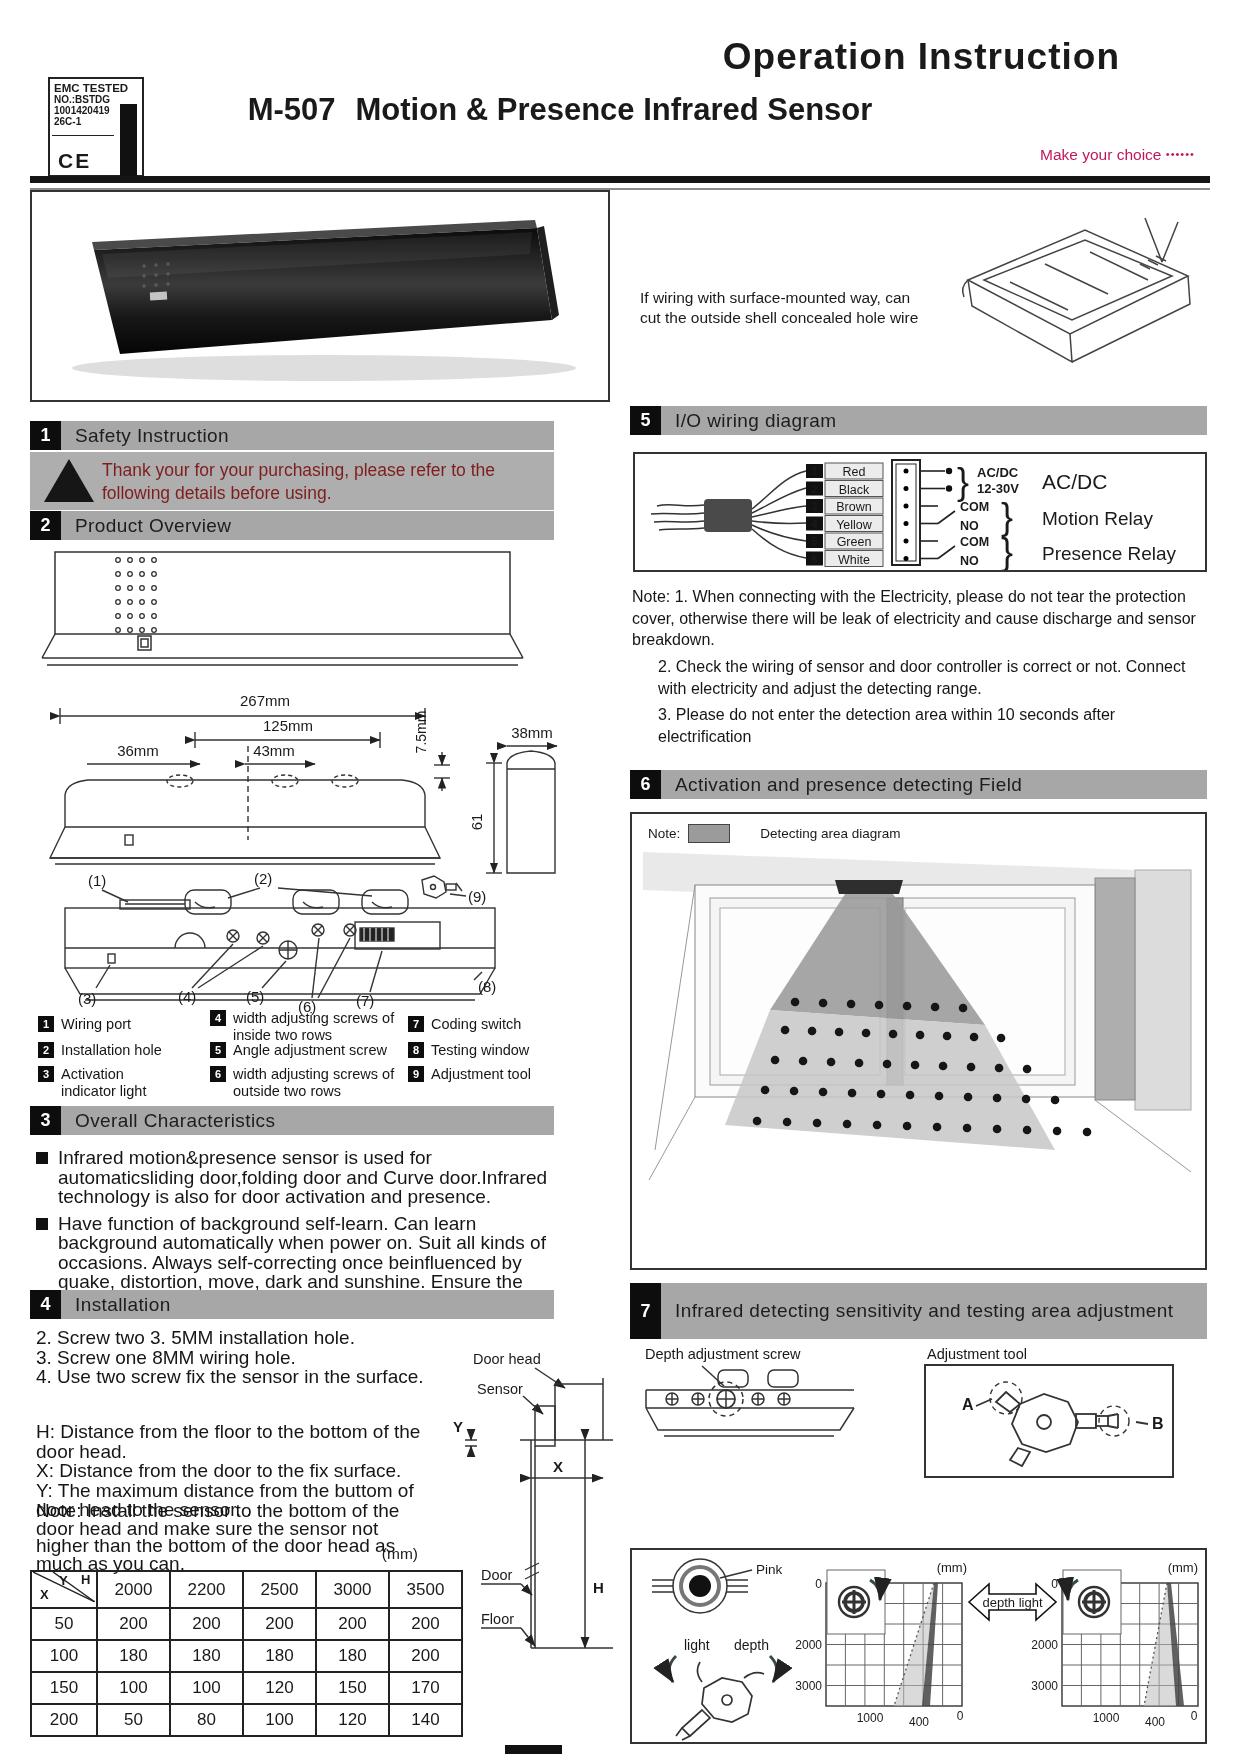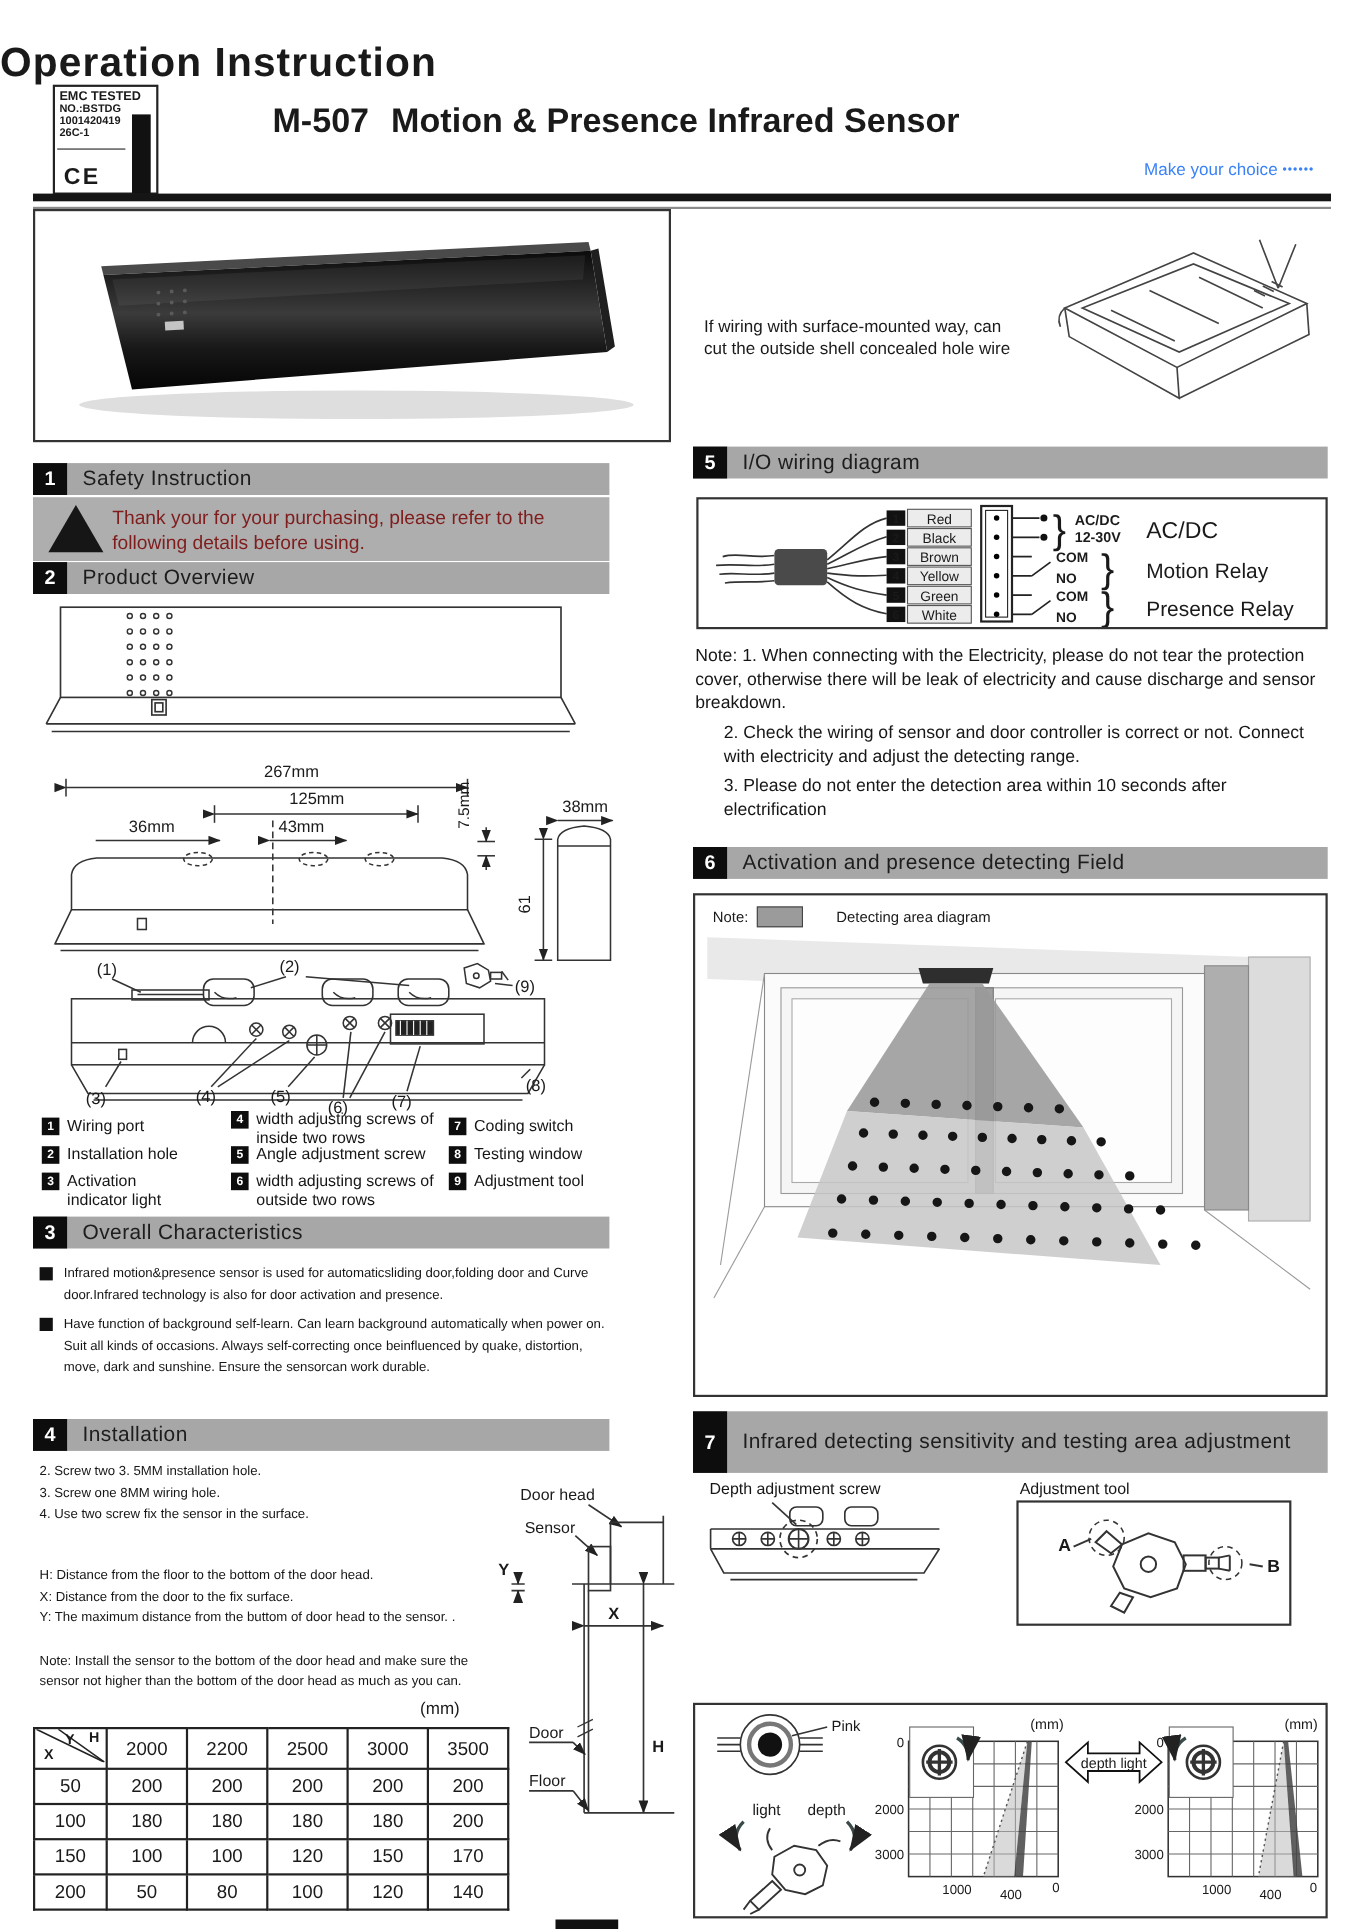--- a/index.html
+++ b/index.html
@@ -1,25 +1,25 @@
 <!DOCTYPE html>
 <html><head>
 <meta charset="utf-8">
 <style>
   html,body{margin:0;padding:0;background:#9a9a9a}
   .page{position:relative;width:1241px;height:1754px;background:#fff;
         font-family:"Liberation Sans",sans-serif;color:#1a1a1a;overflow:hidden}
   .abs{position:absolute}
   svg text{font-family:"Liberation Sans",sans-serif;fill:#1a1a1a}
   
-  .title{position:absolute;left:0;top:36px;width:1120px;text-align:left;
+  .title{position:absolute;left:0;top:36px;width:1120px;text-align:right;
          font-size:37px;font-weight:bold;letter-spacing:1px}
   .subtitle{position:absolute;left:0;top:92px;width:1120px;display:flex;
             justify-content:center;gap:20px;font-size:31px;font-weight:bold}
-  .tagline{position:absolute;left:1040px;top:146px;width:170px;font-size:15.5px;color:#3b82f6}
+  .tagline{position:absolute;left:1040px;top:146px;width:170px;font-size:15.5px;color:#be185d}
   .tagline .dots{font-size:11px;letter-spacing:1px;vertical-align:2px}
   .rule1{position:absolute;left:30px;top:176px;width:1180px;height:7px;background:#151515}
   .rule2{position:absolute;left:30px;top:188px;width:1180px;height:2px;background:#8a8a8a}
   
   .emc{position:absolute;left:48px;top:77px;width:96px;height:100px;border:2.5px solid #222;
        font-weight:bold;box-sizing:border-box}
   .emc .l1{font-size:11.5px;padding:3px 0 0 4px}
   .emc .ls{font-size:10px;padding-left:4px;line-height:11px}
   .emc .bar{position:absolute;right:5px;top:25px;width:17px;height:72px;background:#111}
   .emc .ceLine{position:absolute;left:2px;top:56px;width:62px;border-top:1.5px solid #222}
@@ -31,21 +31,21 @@
   .sec-title{font-size:19px;padding-left:14px;letter-spacing:.4px;color:#1d1d1d;white-space:nowrap}
   .sec.tall{height:56px}
   .sec.tall .sec-title{white-space:normal;line-height:26px;width:500px}
   
   .warnbg{position:absolute;left:30px;top:452px;width:524px;height:58px;background:#aeaeae}
   .tri{position:absolute;left:44px;top:459px;width:0;height:0;
        border-left:25px solid transparent;border-right:25px solid transparent;
        border-bottom:43px solid #161616}
   .warntext{position:absolute;left:102px;top:459px;width:445px;font-size:17.5px;line-height:23px;color:#7f1d1d}
   
-  .bt{font-size:12px;line-height:19.5px;color:#161616}
+  .bt{font-size:19px;line-height:19.5px;color:#161616}
   .bullets li{display:flex;gap:10px;margin-bottom:7px}
   .bullets .sq{flex:none;width:12px;height:12px;background:#111;margin-top:4px}
   .bullets{list-style:none;margin:0;padding:0}
   
   .pl{position:absolute;display:flex;gap:7px;font-size:14.5px;line-height:16.5px;color:#161616}
   .pn{flex:none;width:16px;height:16px;background:#0d0d0d;color:#fff;font-size:11px;font-weight:bold;
       display:flex;align-items:center;justify-content:center}
   
   .ytable{border-collapse:collapse}
   .ytable td{border:2px solid #222;text-align:center;font-size:17px;width:71px;height:30px;padding:0}

